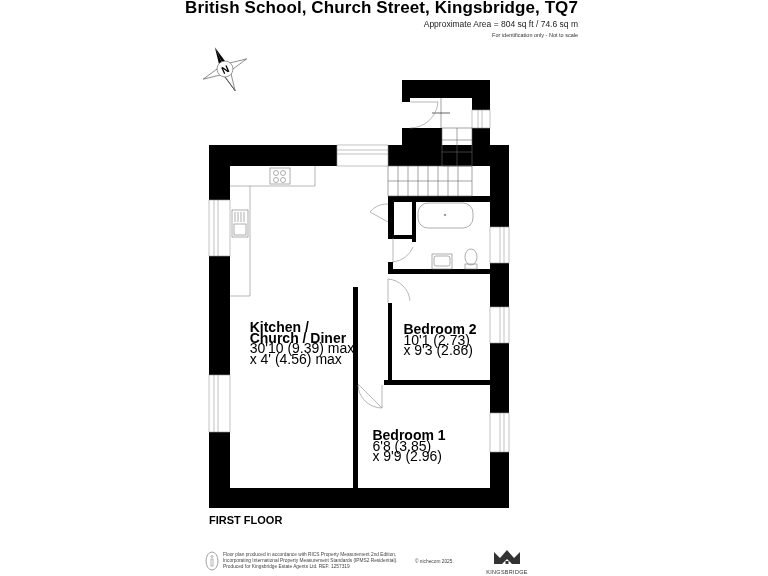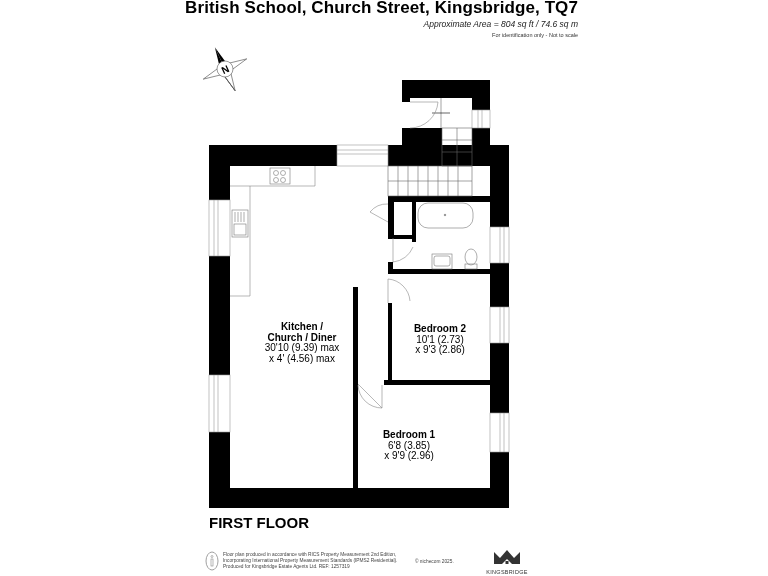--- a/index.html
+++ b/index.html
@@ -1,25 +1,25 @@
 <!DOCTYPE html>
 <html><head>
 <meta charset="utf-8">
 <style>
   html, body { margin: 0; padding: 0; background: #ffffff; }
   body { width: 768px; height: 576px; position: relative; overflow: hidden; font-family: "Liberation Sans", sans-serif; color: #000; }
   .title { position: absolute; right: 190px; top: -2px; font-size: 17px; font-weight: bold; white-space: nowrap; letter-spacing: 0.1px; }
-  .area { position: absolute; right: 190px; top: 19px; font-size: 8.5px; white-space: nowrap; color: #222; font-style: italic; }
+  .area { position: absolute; right: 190px; top: 19px; font-size: 8.5px; white-space: nowrap; color: #222; }
   .disclaimer { position: absolute; right: 190px; top: 32px; font-size: 5.5px; white-space: nowrap; color: #333; }
   .compass { position: absolute; left: 196px; top: 44px; width: 60px; height: 52px; }
   .plan { position: absolute; left: 0; top: 0; width: 768px; height: 576px; }
-  .room-label { position: absolute; text-align: center; font-size: 10px; line-height: 10.5px; white-space: nowrap; transform: translateX(-50%); }
+  .room-label { position: absolute; font-size: 14px; line-height: 10.5px; white-space: nowrap; transform: translateX(-50%); }
   .room-label .name { font-weight: bold; display: block; }
   .room-label .dim { display: block; }
-  .floor-label { position: absolute; left: 209px; top: 514px; font-size: 15px; font-weight: bold; text-align: right; }
+  .floor-label { position: absolute; left: 209px; top: 514px; font-size: 11px; font-weight: bold; text-align: right; }
   .footer-text { position: absolute; left: 223px; top: 552px; font-size: 4.8px; line-height: 6px; color: #444; white-space: nowrap; }
   .copyright { position: absolute; left: 415px; top: 559px; font-size: 4.8px; color: #444; white-space: nowrap; }
   .info-icon { position: absolute; left: 205px; top: 551px; width: 14px; height: 20px; }
   .logo { position: absolute; left: 482px; top: 548px; width: 50px; height: 28px; text-align: center; }
   .logo-text { font-size: 5.5px; letter-spacing: 0.3px; color: #333; display: block; margin-top: -1px; }
 </style>
 </head>
 <body>
 
 <div class="title">British School, Church Street, Kingsbridge, TQ7</div>

